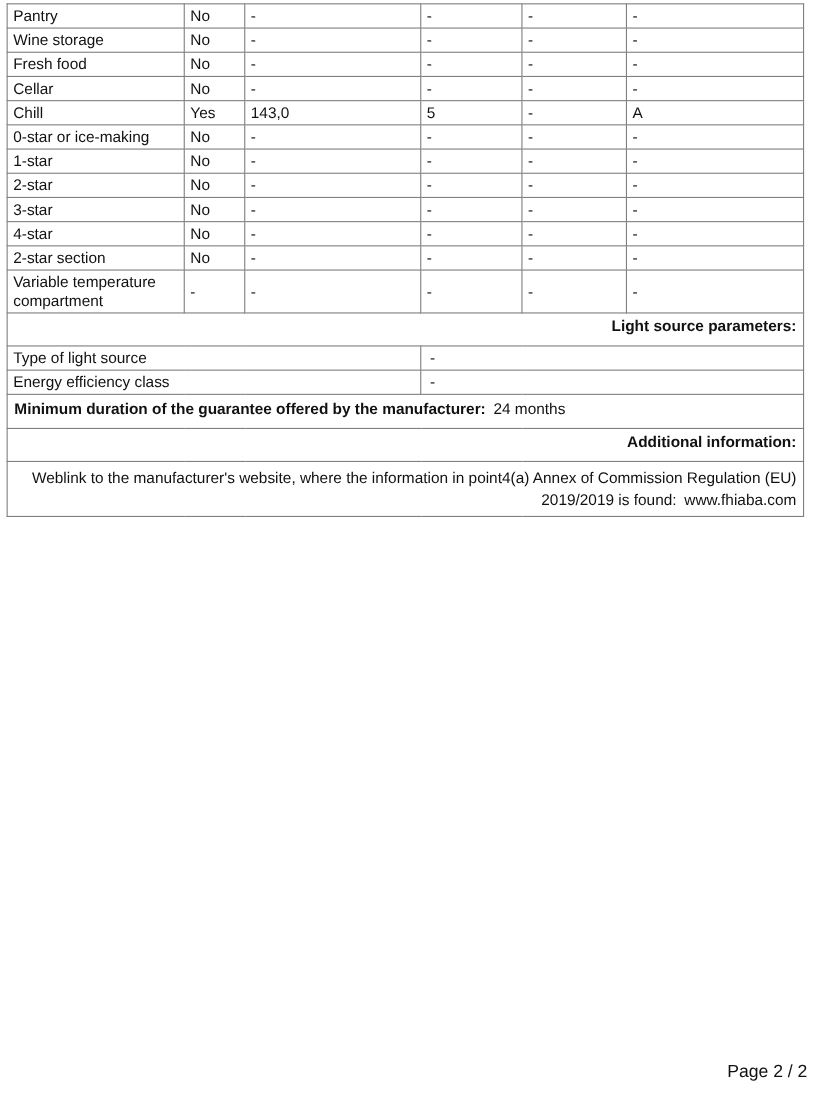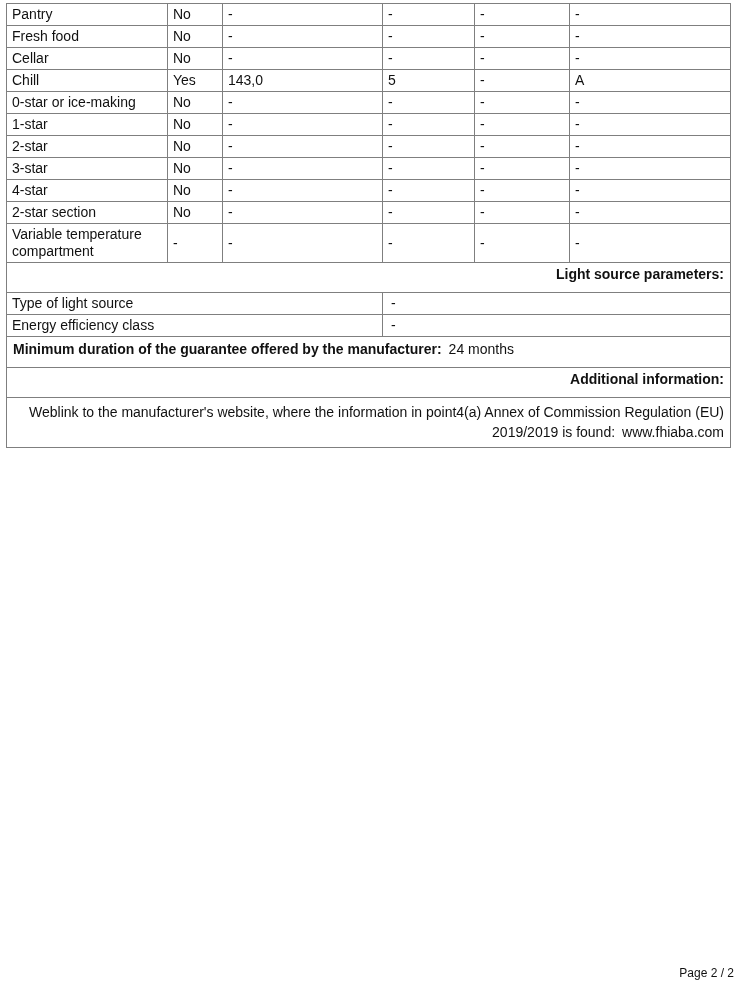--- a/index.html
+++ b/index.html
@@ -50,21 +50,21 @@
   .val-gap { margin-left: 7px; }
   tr.weblink-row td {
     padding: 4px 6px 5px 6px;
     line-height: 20px;
     text-align: right;
   }
   .page-footer {
     position: absolute;
     right: 16px;
     top: 966px;
-    font-size: 12px;
+    font-size: 16px;
     color: #111111;
   }
 </style>
 </head>
 <body>
 
 <div class="page">
 
   <table class="fiche">
     <colgroup>
@@ -78,20 +78,28 @@
     <tbody id="compartment-body">
   <tr class="c-row">
     <td class="label-cell">Pantry</td>
     <td class="center">No</td>
     <td class="center">-</td>
     <td class="center">-</td>
     <td class="center">-</td>
     <td class="center">-</td>
   </tr>
 
+  <tr class="c-row">
+    <td class="label-cell">Wine storage</td>
+    <td class="center">No</td>
+    <td class="center">-</td>
+    <td class="center">-</td>
+    <td class="center">-</td>
+    <td class="center">-</td>
+  </tr>
 
   <tr class="c-row">
     <td class="label-cell">Fresh food</td>
     <td class="center">No</td>
     <td class="center">-</td>
     <td class="center">-</td>
     <td class="center">-</td>
     <td class="center">-</td>
   </tr>
 

